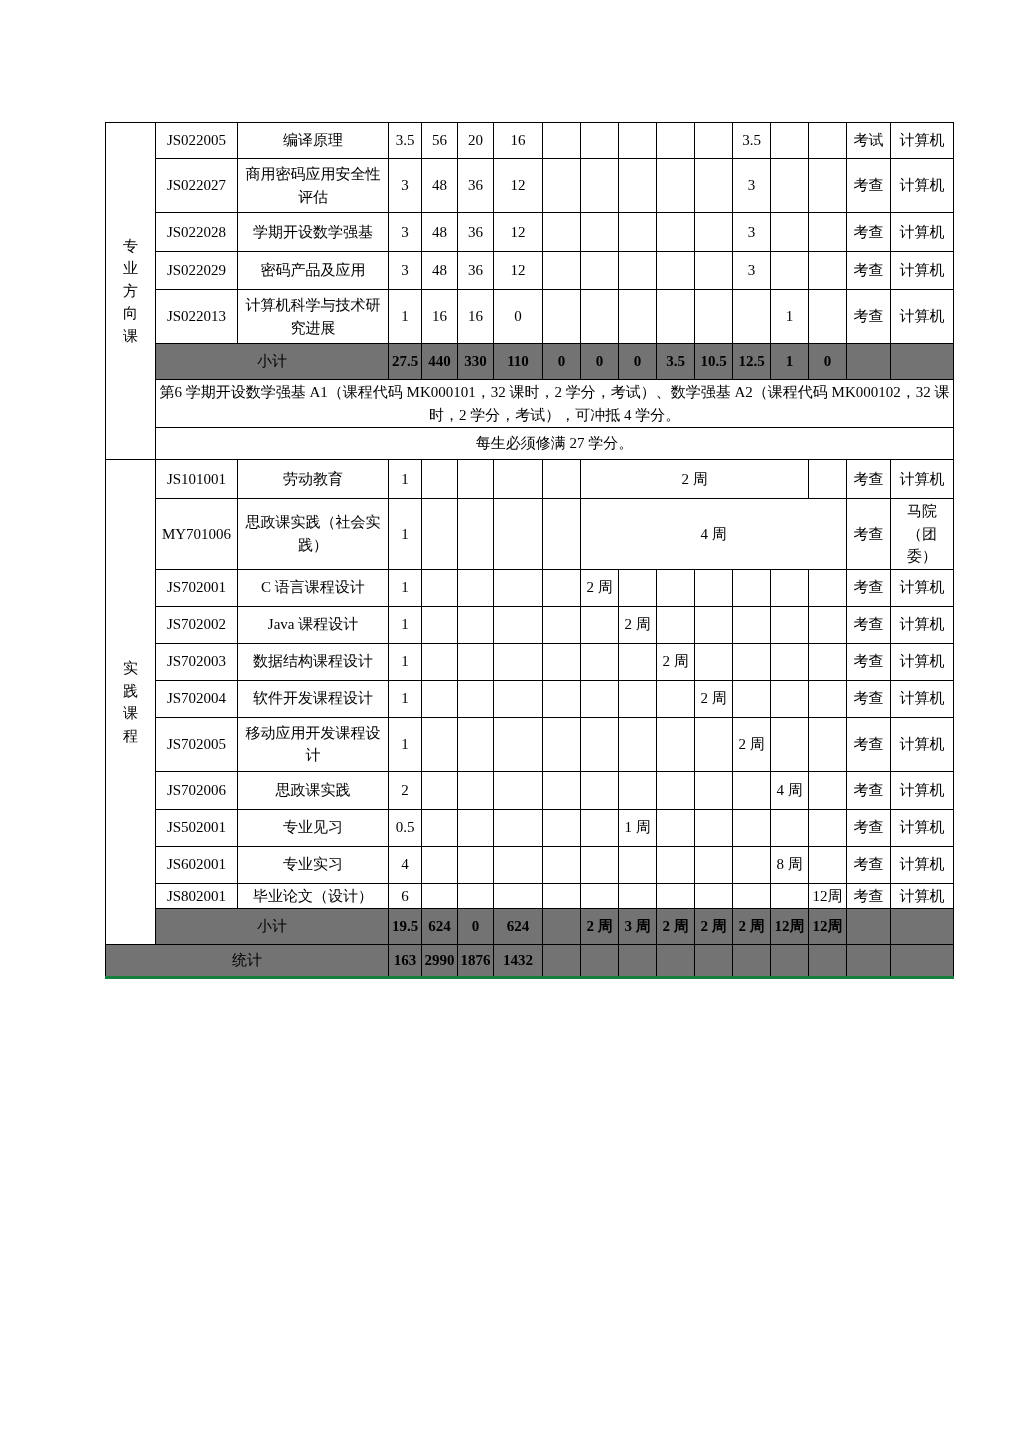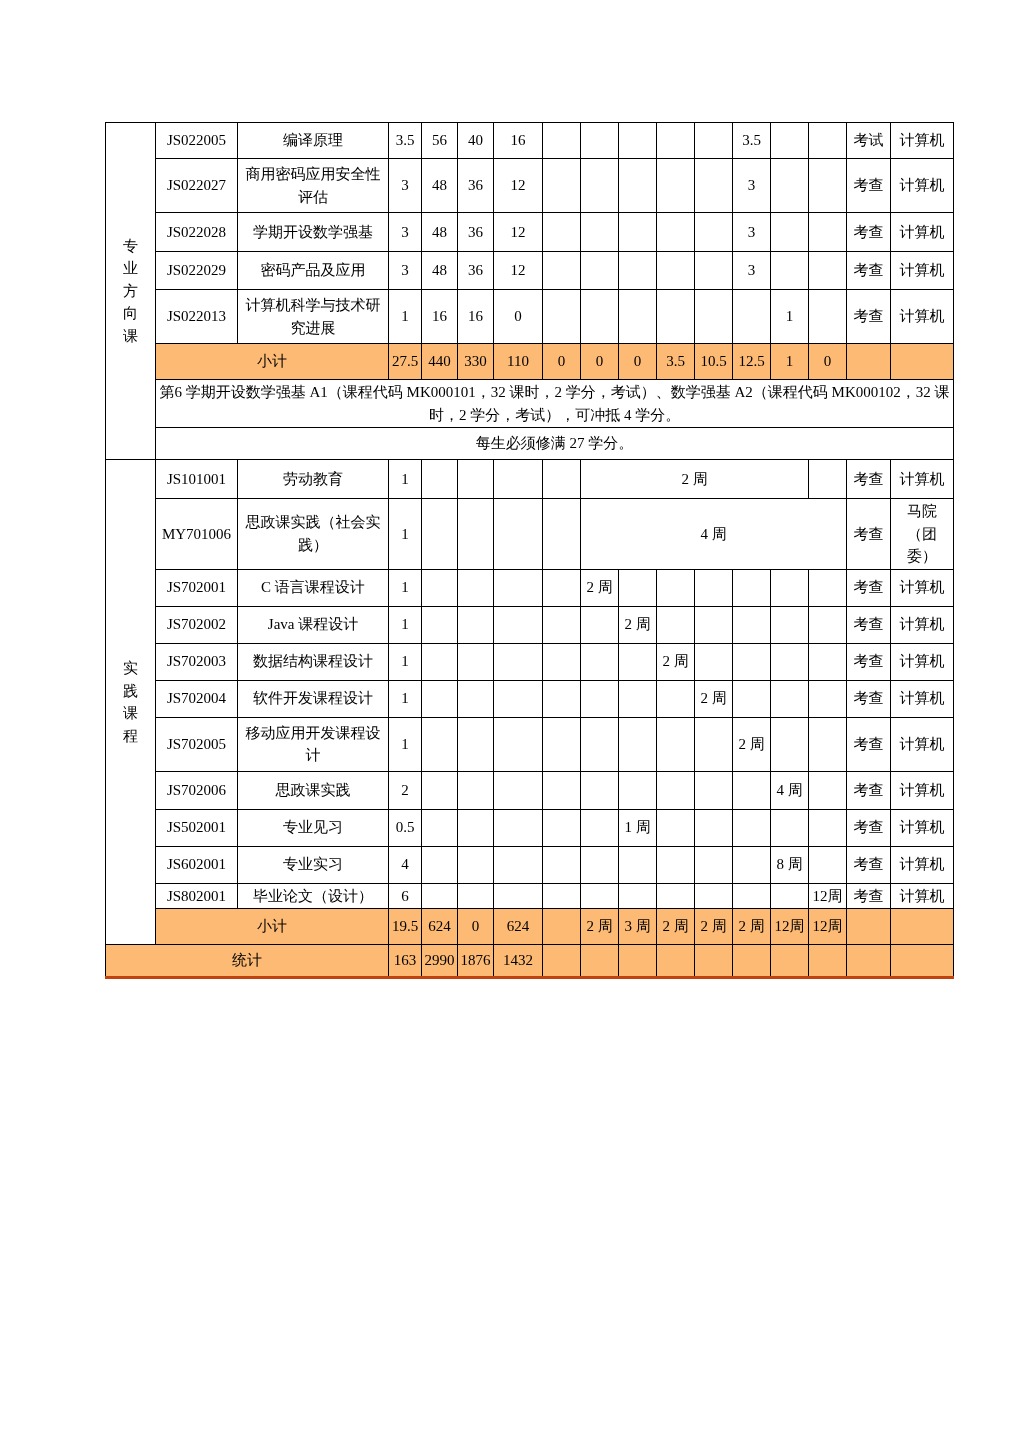--- a/index.html
+++ b/index.html
@@ -10,27 +10,27 @@
   table.tbl{
     position:absolute;left:105px;top:122px;width:848px;
     border-collapse:collapse;table-layout:fixed;
   }
   .tbl td{
     border:1px solid #000;text-align:center;vertical-align:middle;
     font-size:15px;line-height:1.5;padding:1px 2px;overflow:hidden;
     word-break:break-all;
   }
   .nm{text-align:left;padding:1px 3px;margin-top:48px;}
-  .g{background:#fdba74;}
-  .b{font-weight:normal;}
+  .g{background:#737373;}
+  .b{font-weight:bold;}
   .note{white-space:pre-line;text-align:center;}
   .cat{white-space:pre-line;line-height:38px;vertical-align:top;padding-top:9px;}
   .cat2{white-space:pre-line;line-height:28px;vertical-align:middle;}
   .pre{white-space:pre-line;}
-  tr.bot td{border-bottom:3px solid #c2410c;}
+  tr.bot td{border-bottom:3px solid #15803d;}
 </style>
 </head>
 <body>
 
 <div>
 <table class="tbl">
 <colgroup>
   <col style="width:50px">
         <col style="width:82px">
         <col style="width:151px">
@@ -54,21 +54,21 @@
         <tr style="height:36px">
   <td class="cat" rowspan="8">专
 业
 方
 向
 课</td>
   <td>JS022005</td>
   <td class="nm">编译原理</td>
   <td>3.5</td>
   <td>56</td>
-  <td>40</td>
+  <td>20</td>
   <td>16</td>
   <td></td>
   <td></td>
   <td></td>
   <td></td>
   <td></td>
   <td>3.5</td>
   <td></td>
   <td></td>
   <td>考试</td>

